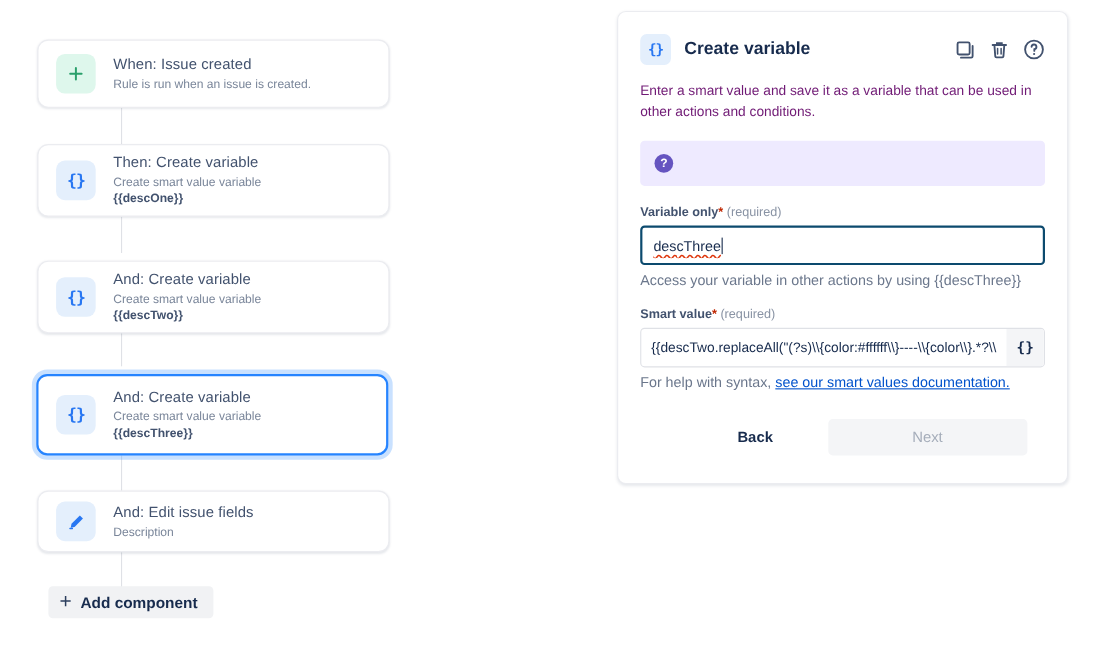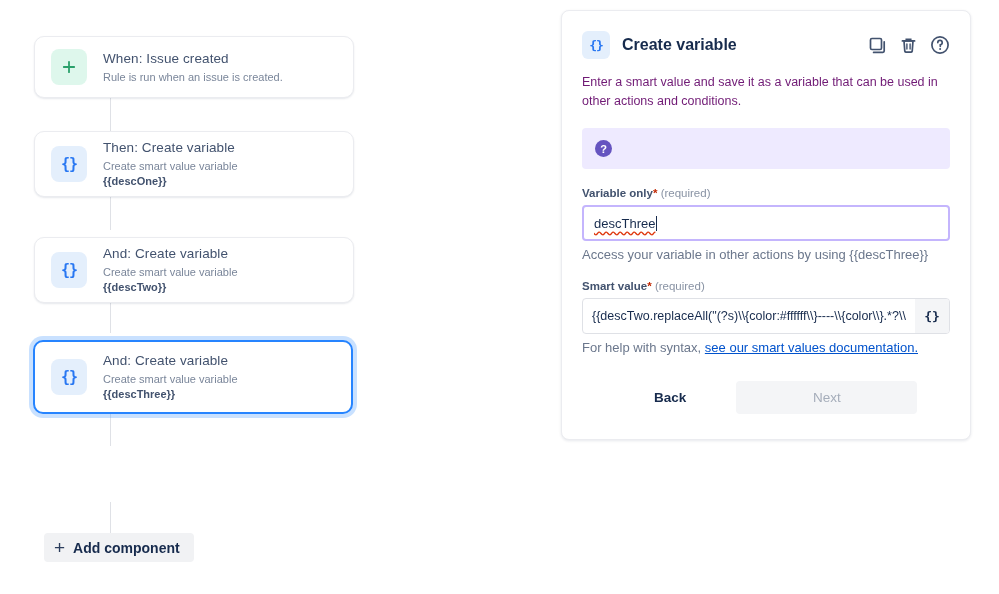--- a/index.html
+++ b/index.html
@@ -116,21 +116,21 @@
   }
 
   .field-label {
     margin-top: 18px; font-size: 11.5px; color: #42526e; font-weight: 700;
   }
   .field-label .star { color: #bf2600; font-weight: 700; }
   .field-label .req { color: #8993a4; font-weight: 400; }
 
   .text-input {
     margin-top: 6px; width: 100%; height: 36px;
-    border: 2px solid #c4b5fd; border-radius: 4px;
+    border: 2px solid #0c4a6e; border-radius: 4px;
     background: #ffffff;
     padding: 0 10px;
     font-size: 13px; color: #172b4d;
     font-family: "Liberation Sans", sans-serif;
     display: flex; align-items: center;
     position: relative;
   }
   .text-input .spell {
     text-decoration: underline wavy #de350b;
     text-underline-offset: 3px;
@@ -157,20 +157,21 @@
     width: 34px; background: #f4f5f7;
     display: flex; align-items: center; justify-content: center;
     font-family: "DejaVu Sans Mono", monospace;
     font-size: 13px; font-weight: 700; color: #172b4d;
     cursor: pointer;
   }
 
   #actions {
     margin-top: 26px; display: flex; align-items: center; gap: 40px;
     padding-left: 62px;
+    justify-content: center;
   }
   #btn-back {
     background: none; border: none; cursor: pointer;
     font-size: 13.5px; font-weight: 700; color: #172b4d;
     font-family: "Liberation Sans", sans-serif;
     padding: 7px 10px;
   }
   #btn-next {
     background: #f4f5f7; border: none; border-radius: 4px;
     font-size: 13.5px; color: #a5adba;
@@ -229,20 +230,32 @@
       <div class="card-icon icon-blue">
         <span class="braces">{}</span>
       </div>
       <div class="card-text">
         <div class="card-title">And: Create variable</div>
         <div class="card-sub">Create smart value variable</div>
         <div class="card-var">{{descThree}}</div>
       </div>
     </div>
 
+    <div class="card" style="top:446px;height:56px;">
+      <div class="card-icon icon-blue">
+        <svg width="17" height="17" viewBox="0 0 17 17" aria-hidden="true">
+          <path d="M11.6 2.6l2.8 2.8-7.6 7.6-3.5.7.7-3.5z" fill="#2877f2"></path>
+          <path d="M2.6 14.4h2.2" stroke="#2877f2" stroke-width="1.3" stroke-linecap="round"></path>
+        </svg>
+      </div>
+      <div class="card-text">
+        <div class="card-title">And: Edit issue fields</div>
+        <div class="card-sub">Description</div>
+      </div>
+    </div>
 
     <button id="add-component">
       <span class="plus">+</span>
       <span class="lbl">Add component</span>
     </button>
   </div>
 
   <div id="panel">
 
     <div id="panel-head">

